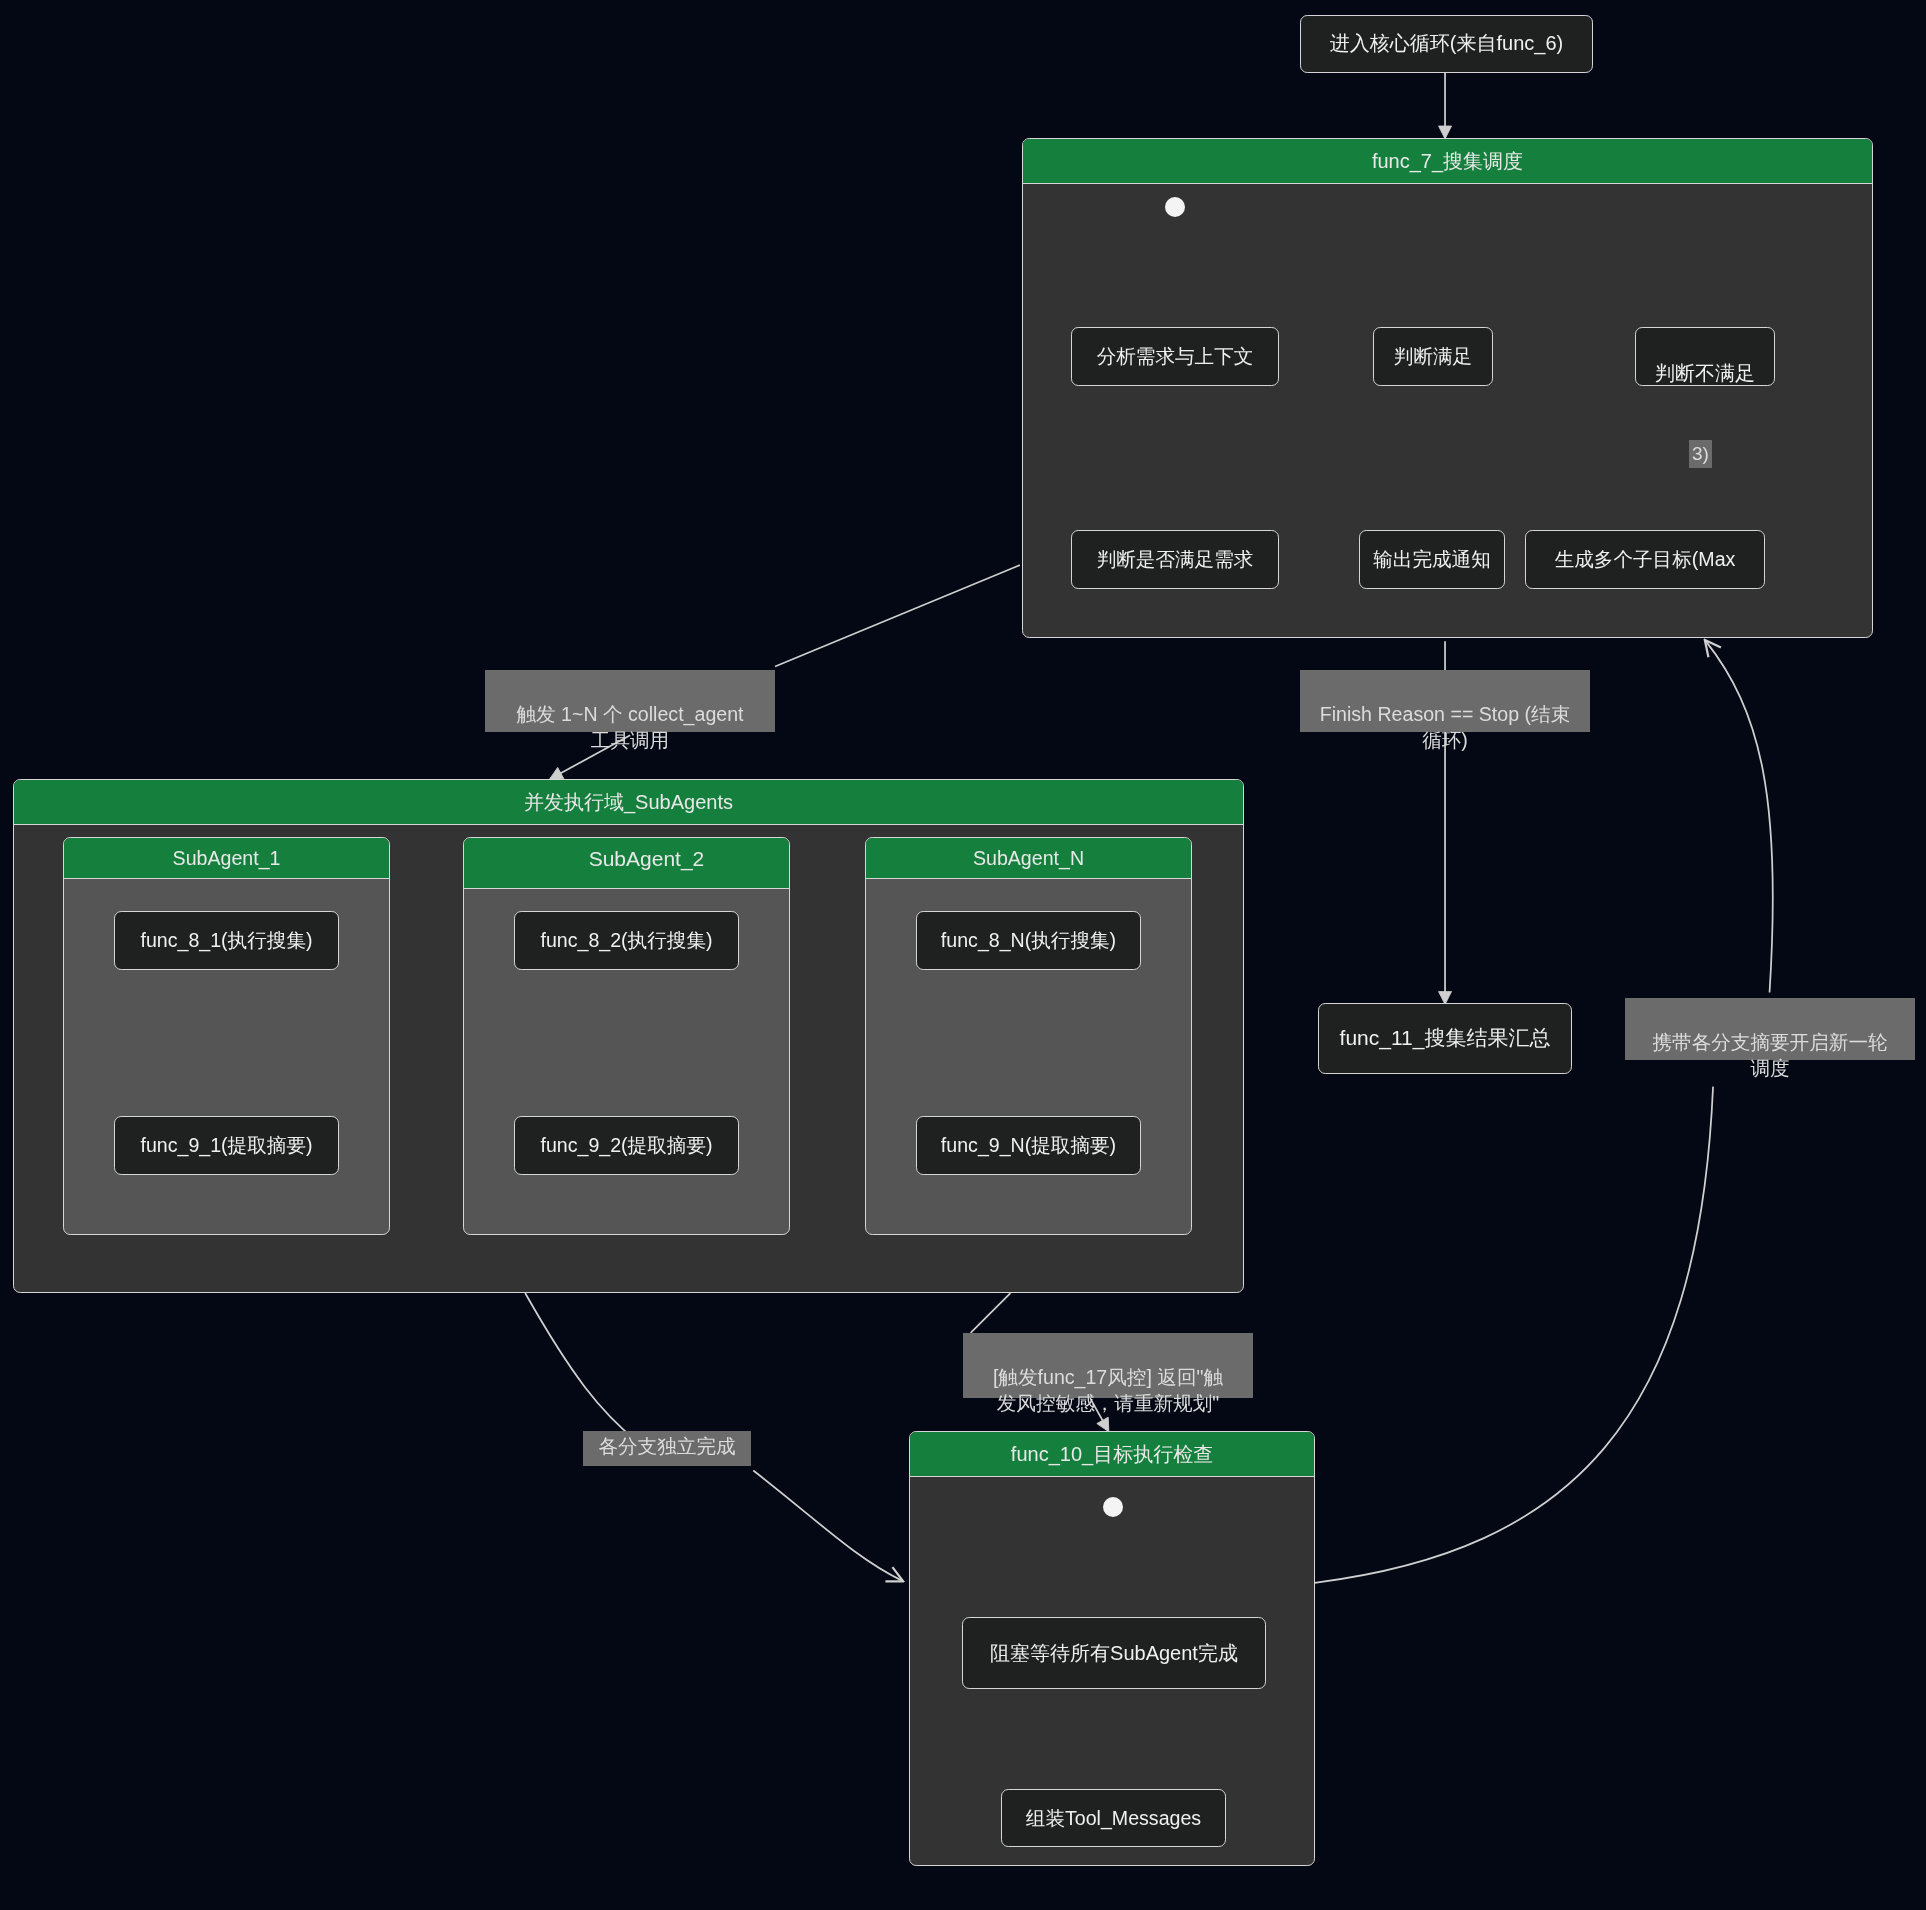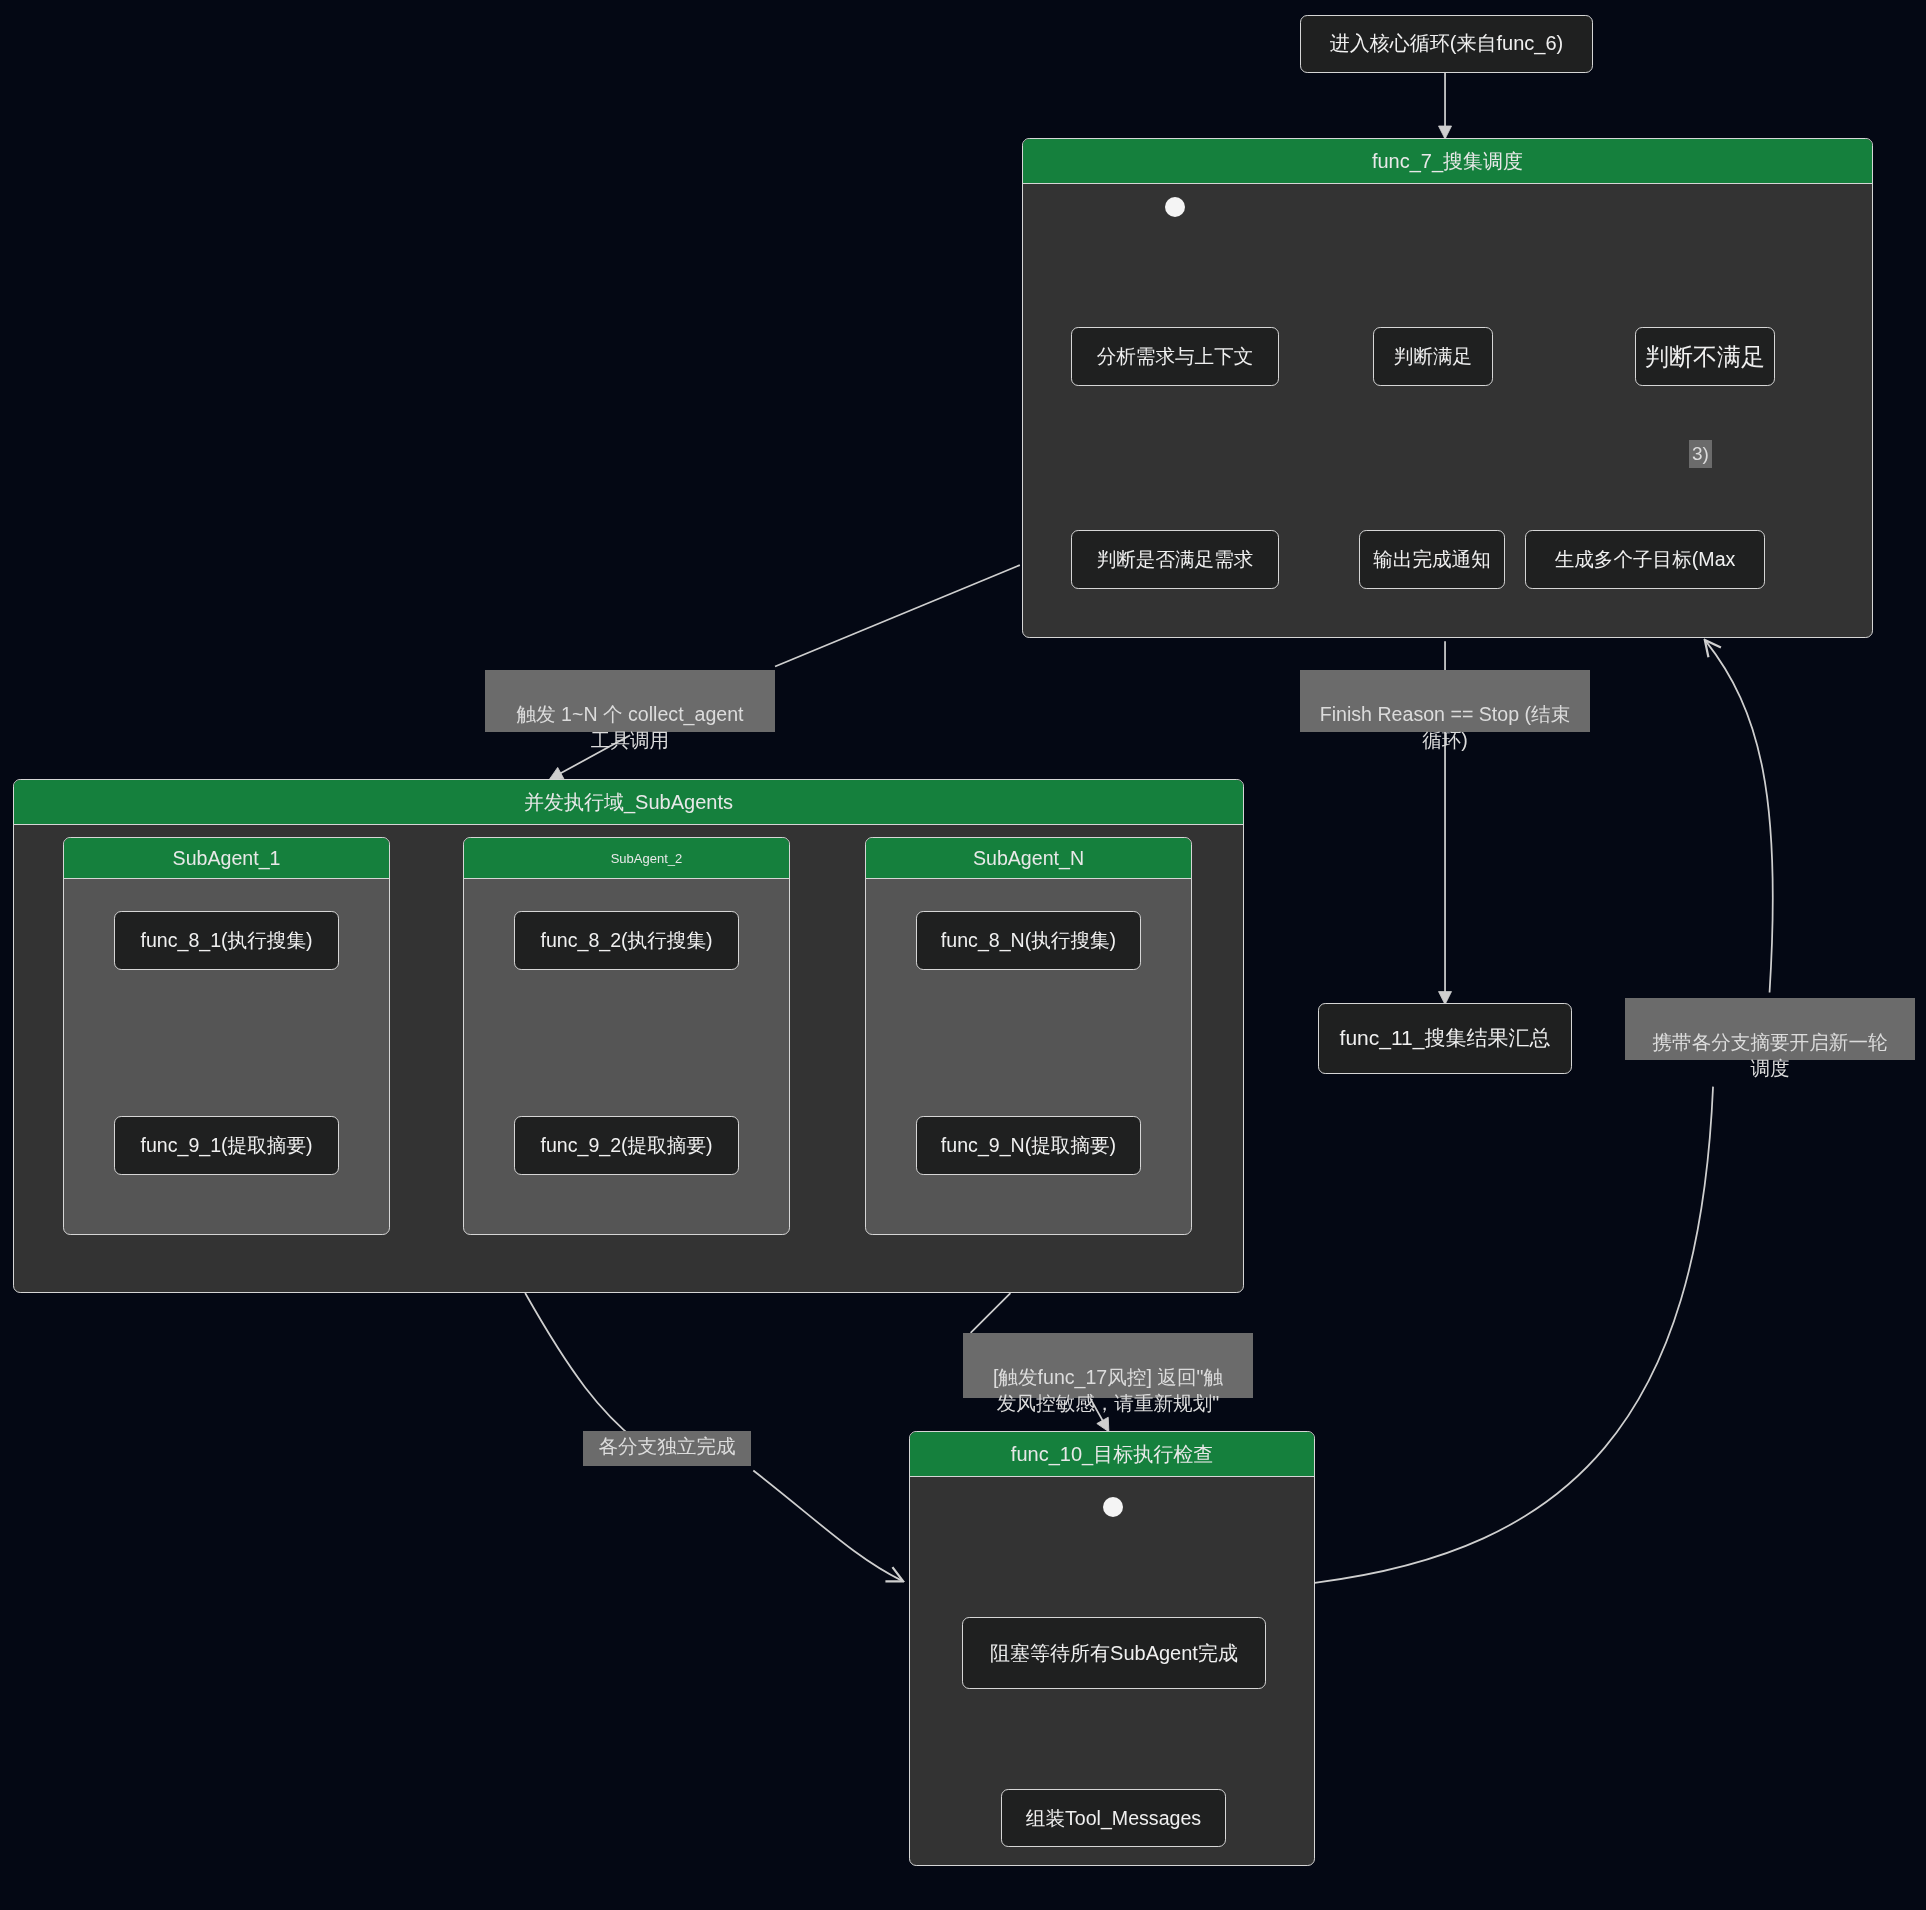--- a/index.html
+++ b/index.html
@@ -141,21 +141,21 @@
     </div>
   </div>
   <div class="startdot" style="left:1165px;top:197px;width:20px;height:20px;"></div>
 
   <div class="node" style="left:1071px;top:327px;width:208px;height:59px;font-size:19.6px;">
     <span>分析需求与上下文</span>
   </div>
   <div class="node" style="left:1373px;top:327px;width:120px;height:59px;font-size:19.6px;">
     <span>判断满足</span>
   </div>
-  <div class="node" style="left:1635px;top:327px;width:140px;height:59px;font-size:24px;">
+  <div class="node" style="left:1635px;top:327px;width:140px;height:59px;font-size:20px;align-items:flex-end;">
     <span>判断不满足</span>
   </div>
 
   <div class="node" style="left:1071px;top:530px;width:208px;height:59px;font-size:19.6px;">
     <span>判断是否满足需求</span>
   </div>
   <div class="node" style="left:1359px;top:530px;width:146px;height:59px;font-size:19.6px;">
     <span>输出完成通知</span>
   </div>
   <div class="node" style="left:1525px;top:530px;width:240px;height:59px;font-size:19.6px;">
@@ -202,21 +202,21 @@
     </div>
   </div>
   <div class="node" style="left:114px;top:911px;width:225px;height:59px;font-size:19.6px;">
     <span>func_8_1(执行搜集)</span>
   </div>
   <div class="node" style="left:114px;top:1116px;width:225px;height:59px;font-size:19.6px;">
     <span>func_9_1(提取摘要)</span>
   </div>
 
   <div class="cluster light" style="left:463px;top:837px;width:327px;height:398px;">
-    <div class="cluster-title" style="height:41px;line-height:41px;font-size:13px;padding-left:40px;">
+    <div class="cluster-title" style="height:51px;line-height:41px;font-size:21px;padding-left:40px;">
       <span>SubAgent_2</span>
     </div>
   </div>
   <div class="node" style="left:514px;top:911px;width:225px;height:59px;font-size:19.6px;">
     <span>func_8_2(执行搜集)</span>
   </div>
   <div class="node" style="left:514px;top:1116px;width:225px;height:59px;font-size:19.6px;">
     <span>func_9_2(提取摘要)</span>
   </div>
 

